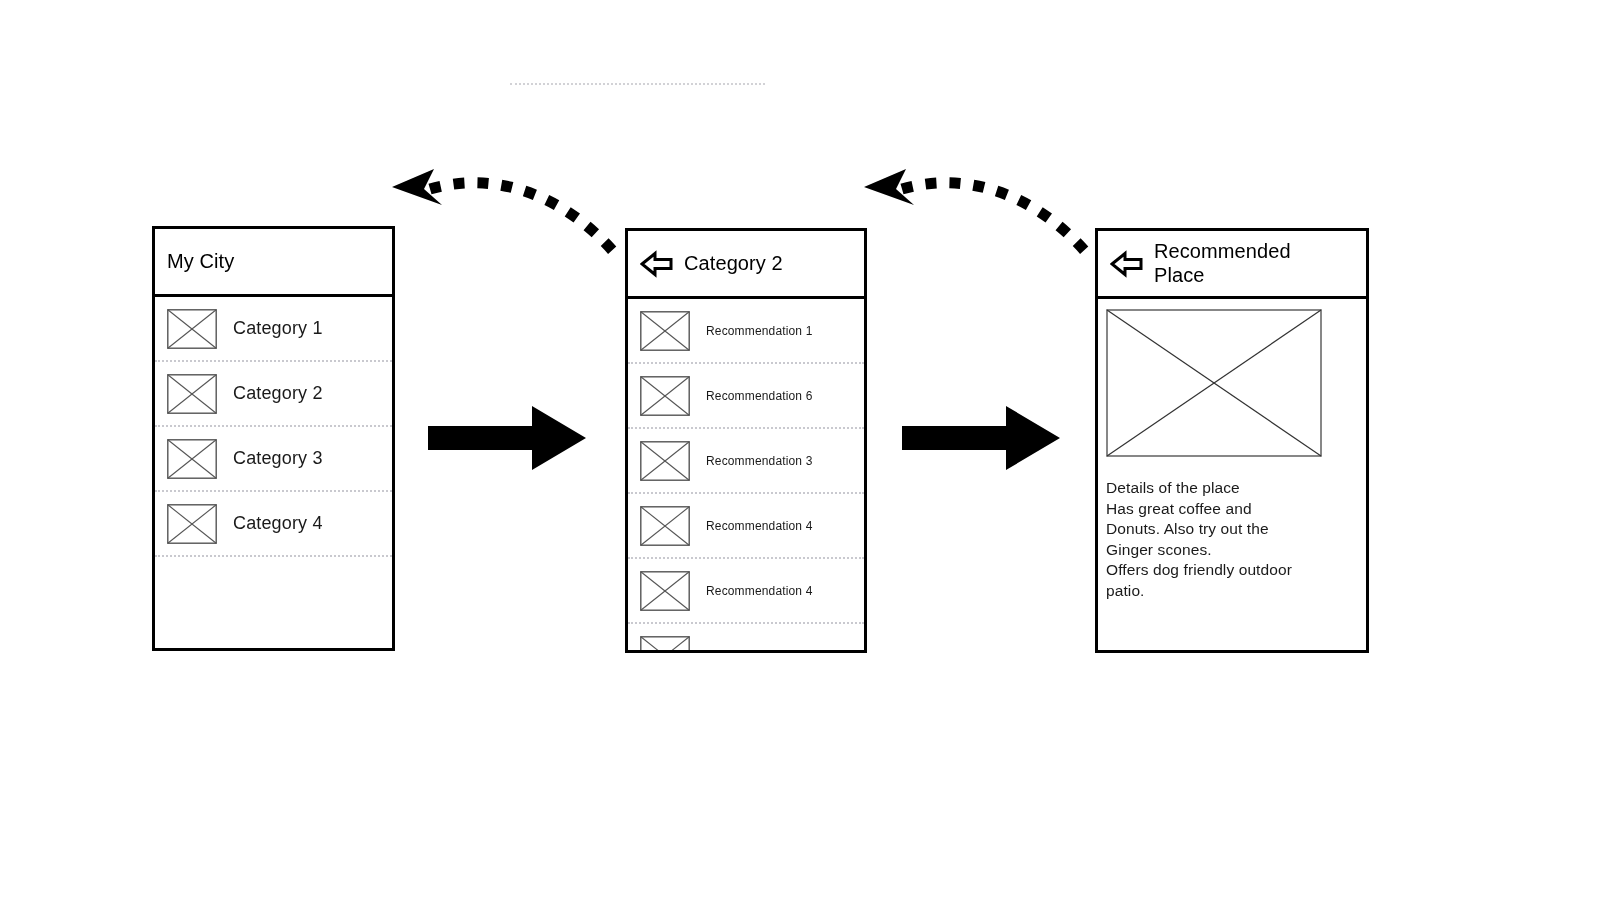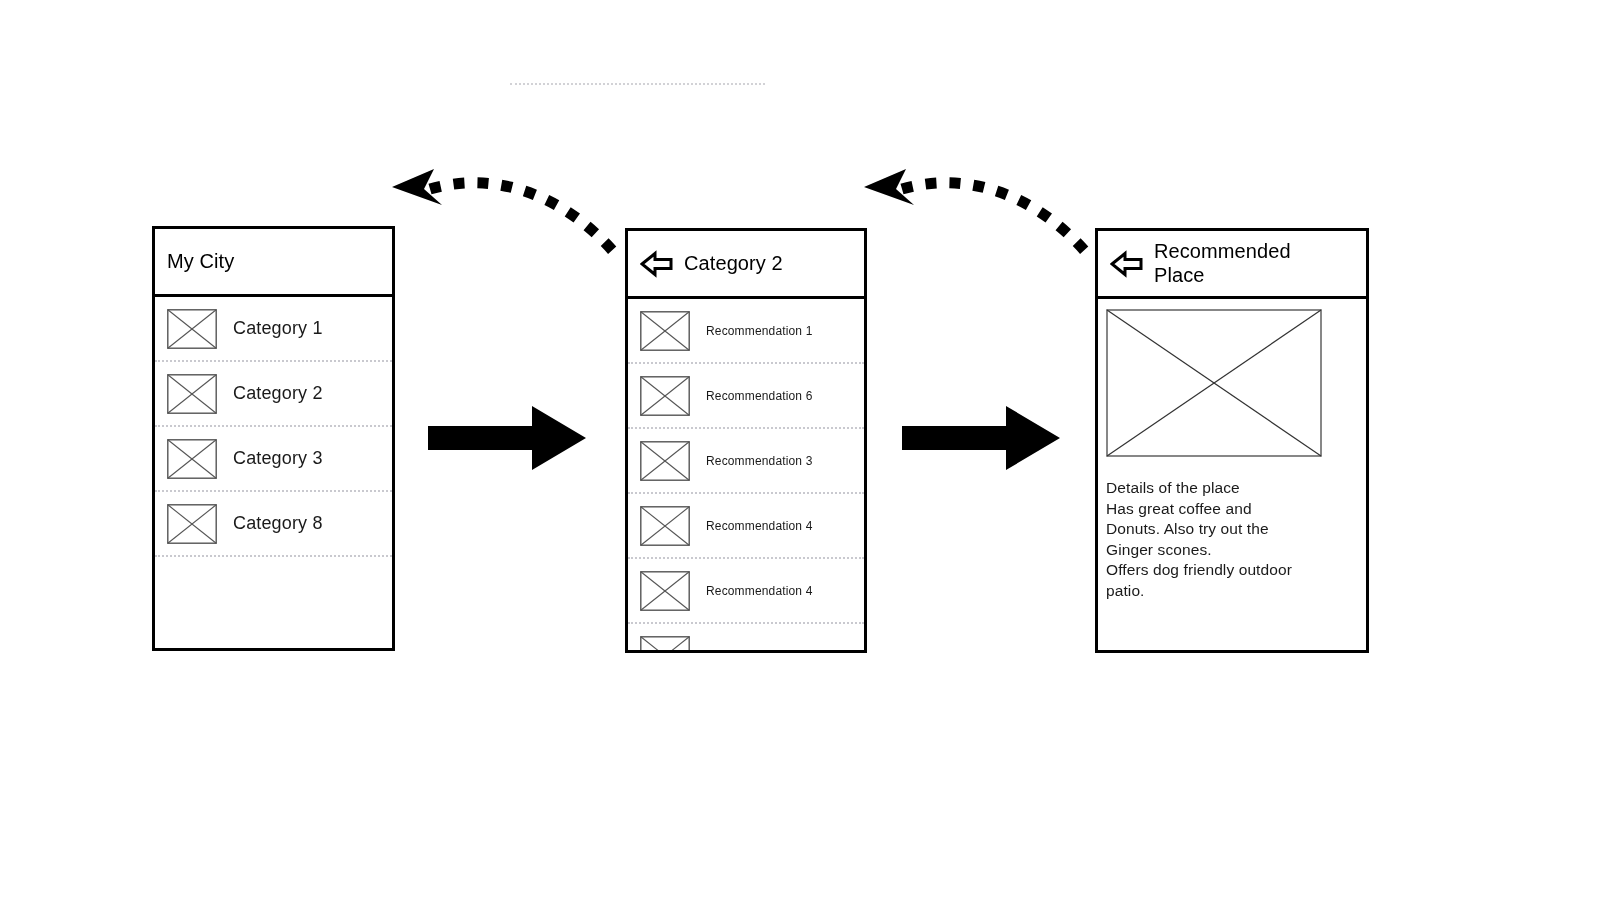--- a/index.html
+++ b/index.html
@@ -178,21 +178,21 @@
         </svg>
         <span class="row-label">Category 3</span>
       </div>
 
       <div class="list-row">
         <svg class="thumb" viewBox="0 0 50 40">
           <rect x="0.8" y="0.8" width="48.4" height="38.4" fill="#ffffff" stroke="#555555" stroke-width="1.4"></rect>
           <line x1="0.8" y1="0.8" x2="49.2" y2="39.2" stroke="#555555" stroke-width="1.1"></line>
           <line x1="49.2" y1="0.8" x2="0.8" y2="39.2" stroke="#555555" stroke-width="1.1"></line>
         </svg>
-        <span class="row-label">Category 8</span>
+        <span class="row-label">Category 4</span>
       </div>
 
     </div>
   </div>
 
   <div class="panel" id="panel-2">
     <div class="panel-header">
       <svg class="back-icon" viewBox="0 0 34 28">
         <path d="M2 14 L15 3.5 L15 9.5 L31 9.5 L31 18.5 L15 18.5 L15 24.5 Z" fill="#ffffff" stroke="#000000" stroke-width="3" stroke-linejoin="miter"></path>
       </svg>

